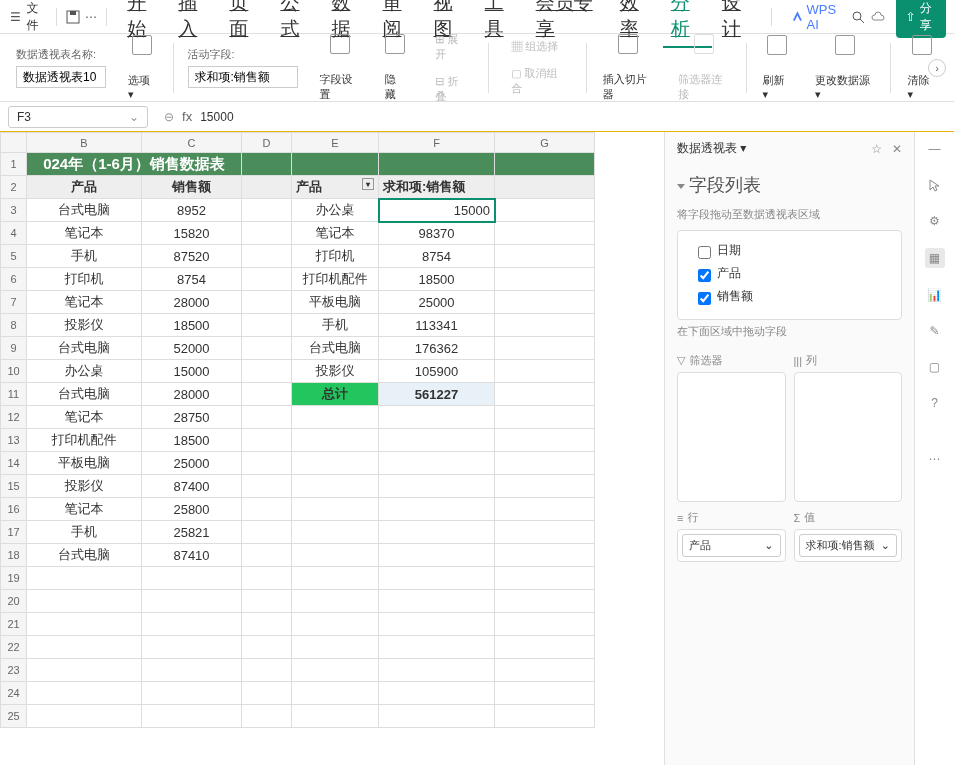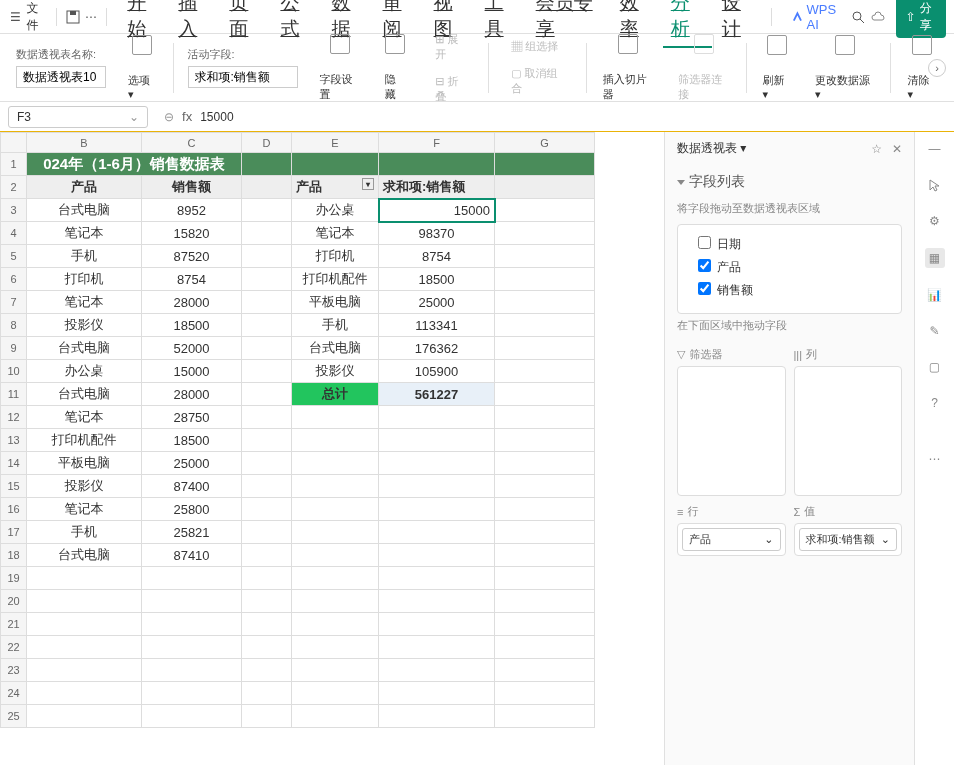--- a/index.html
+++ b/index.html
@@ -35,26 +35,26 @@
 .grid th.ch { height:20px; }
 .grid th.rh { width:26px; }
 .grid td { border:1px solid #ddd; height:23px; padding:0 4px; text-align:center; vertical-align:middle; }
 .grid .title-row td { background:#4a8c5a; color:#fff; font-size:15px; font-weight:bold; }
 .grid .hdr-row td { background:#eee; font-weight:bold; }
 .grid .pv-hdr { background:#d8e8f0; font-weight:bold; text-align:left; }
 .grid .sel { outline:2px solid #0a8f6f; outline-offset:-1px; background:#fff; text-align:right; }
 .panel { width:250px; border-left:1px solid #e0e0e0; background:#fafafa; padding:8px 12px; display:flex; flex-direction:column; }
 .panel-hdr { display:flex; align-items:center; justify-content:space-between; margin-bottom:10px; font-size:12px; }
 .panel-hdr .icns { display:flex; gap:10px; color:#888; }
-.sect-t { font-size:14px; color:#555; margin:6px 0; }
+.sect-t { font-size:18px; color:#555; margin:6px 0; }
 .tri { display:inline-block; width:0; height:0; border-left:4px solid transparent; border-right:4px solid transparent; border-top:5px solid #888; margin-right:4px; vertical-align:middle; transform:rotate(-90deg); }
 .tri.open { transform:rotate(0); }
 .hint { font-size:11px; color:#888; margin:4px 0 8px; }
 .fieldbox { border:1px solid #ddd; background:#fff; border-radius:4px; padding:8px; min-height:90px; }
-.fchk { display:flex; align-items:flex-start; gap:6px; padding:3px 12px; font-size:12px; }
+.fchk { display:flex; align-items:flex-end; gap:6px; padding:3px 12px; font-size:12px; }
 .fchk input { width:13px; height:13px; }
 .areas { display:grid; grid-template-columns:1fr 1fr; gap:8px; margin-top:6px; }
 .abox { }
 .albl { font-size:11px; color:#888; margin-bottom:4px; display:flex; align-items:center; gap:4px; }
 .azone { border:1px solid #ddd; background:#fff; border-radius:4px; min-height:130px; padding:4px; }
 .azone.sm { min-height:28px; }
 .aitem { border:1px solid #ccc; border-radius:3px; padding:3px 6px; font-size:11px; display:flex; align-items:center; justify-content:space-between; background:#fff; }
 .rside { width:40px; border-left:1px solid #e0e0e0; display:flex; flex-direction:column; align-items:center; padding-top:8px; gap:18px; color:#888; }
 .rside .ri { width:18px; height:18px; display:flex; align-items:center; justify-content:center; cursor:pointer; }
 .rside .ri.act { background:#e8e8e8; border-radius:3px; padding:10px; }

